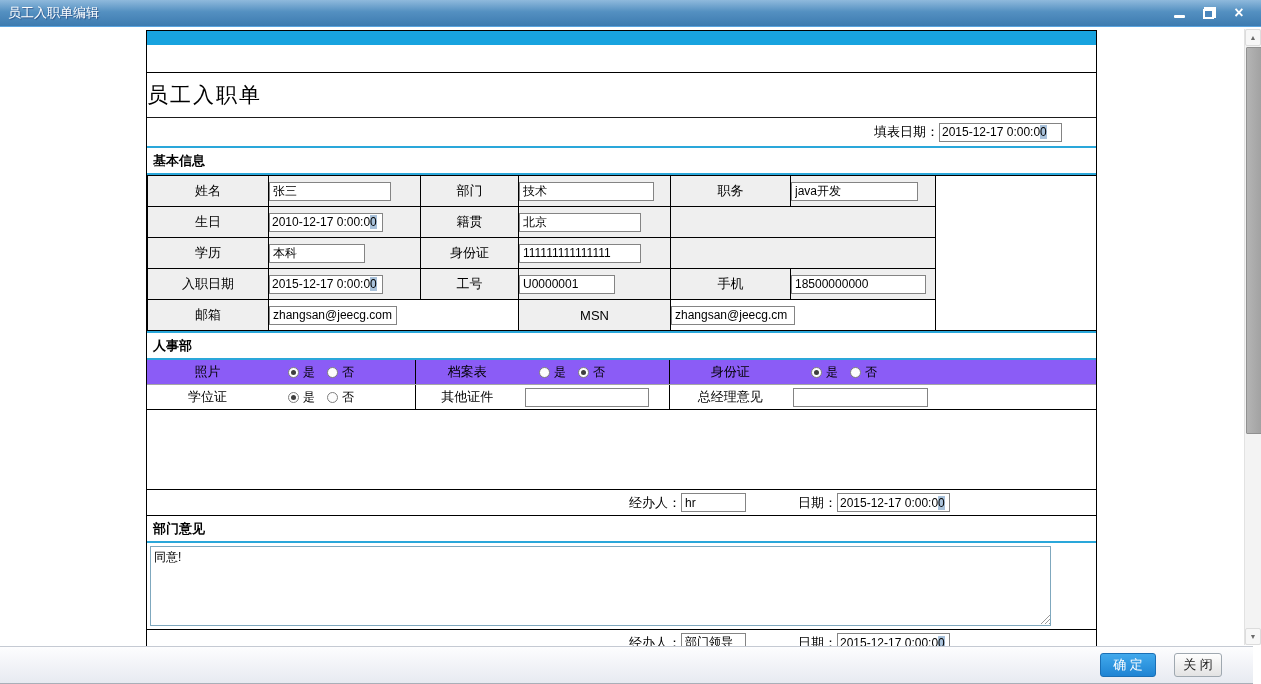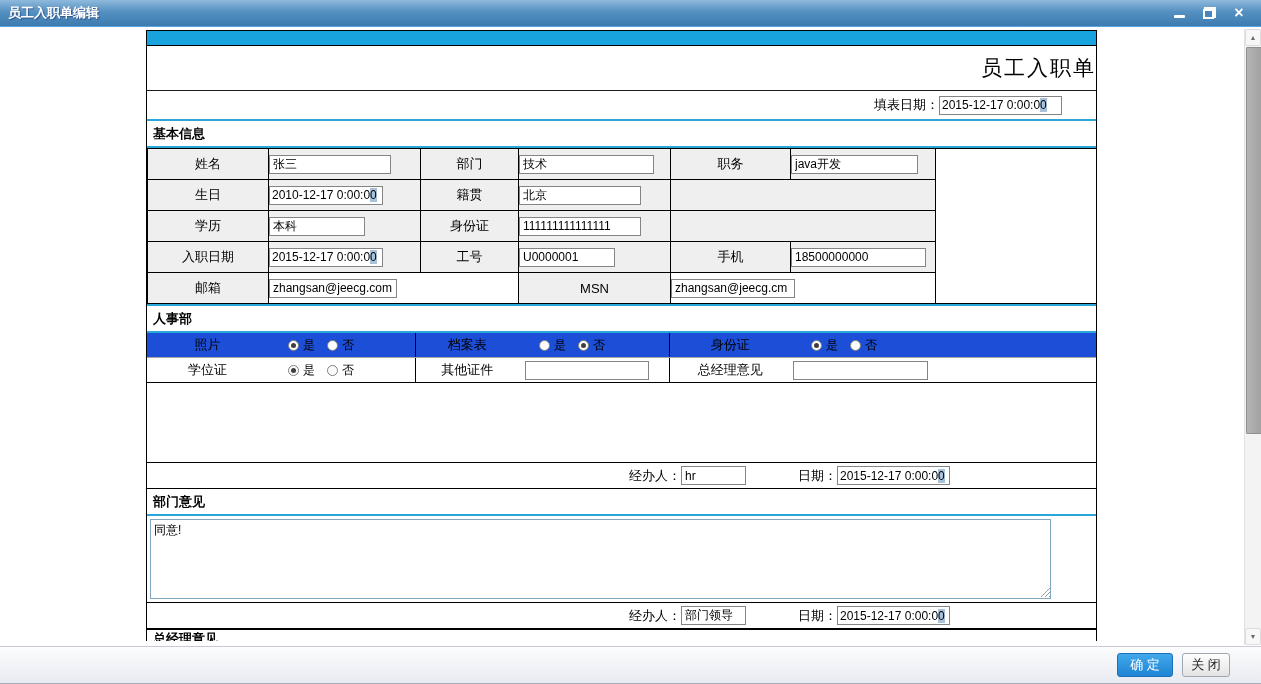--- a/index.html
+++ b/index.html
@@ -3,55 +3,55 @@
 <meta charset="utf-8">
 <style>
   html,body{margin:0;padding:0;background:#fff;}
   .window{position:relative;width:1261px;height:684px;overflow:hidden;
     font-family:"Liberation Sans",sans-serif;background:#fff;}
 
   
   .titlebar{position:absolute;top:0;left:0;right:0;height:26px;
     background:linear-gradient(180deg,#8FB9DC 0%,#5490C1 45%,#3D7BB0 100%);
     border-bottom:1px solid #5AA4DF;display:flex;align-items:center;}
-  .tb-title{color:#fff;font-weight:bold;font-size:13px;padding-left:8px;
+  .tb-title{color:#fff;font-weight:normal;font-size:13px;padding-left:8px;
     text-shadow:1px 1px 1px rgba(0,0,60,.4);}
   .tb-controls{margin-left:auto;display:flex;align-items:center;gap:14px;padding-right:14px;}
   .wc{width:16px;height:16px;display:flex;align-items:center;justify-content:center;
     color:#fff;cursor:pointer;}
   .min-bar{width:11px;height:3px;background:#fff;margin-top:7px;border-radius:1px;}
   .restore-box{position:relative;width:13px;height:12px;}
   .restore-box::before{content:"";position:absolute;top:0;right:0;width:8px;height:7px;
     border:2px solid #fff;}
   .restore-box::after{content:"";position:absolute;bottom:0;left:0;width:7px;height:6px;
     border:2px solid #fff;background:#4a86bc;}
   .close-x{font-size:16px;font-weight:bold;line-height:14px;}
 
   
   .content{position:absolute;top:27px;left:0;right:0;height:618px;background:#fff;}
 
   .formwrap{position:absolute;left:146px;top:3px;width:949px;
     border:1px solid #000;border-bottom:none;font-size:13px;color:#000;}
   .bluebar{height:14px;background:#18A3DF;}
-  .form-title{height:44px;line-height:44px;text-align:right;font-size:21px;
-    border-top:1px solid #000;letter-spacing:2px;}
+  .form-title{height:44px;line-height:44px;text-align:left;font-size:21px;
+    border-top:1px solid #000;letter-spacing:2px;margin-top:27px;}
   .filldate-row{height:28px;border-top:1px solid #1b1b1b;border-bottom:2px solid #2AA7DA;
     display:flex;align-items:center;justify-content:flex-end;padding-right:34px;}
   .section-hdr{height:25px;line-height:25px;font-weight:bold;font-size:13px;
     padding-left:6px;border-bottom:2px solid #2AA7DA;background:#fff;}
   .hdr-top-cyan{border-top:2px solid #2AA7DA;}
 
   table.grid{border-collapse:collapse;table-layout:fixed;width:949px;font-size:13px;}
   table.grid td{padding:0;height:30px;}
   table.basic td{border:1px solid #000;background:#EFEFEF;}
   td.lab{text-align:center;}
   td.inp{padding-left:6px;}
   td.white{background:#fff !important;}
 
-  table.hrgrid td{height:24px;background:#1d4ed8;}
+  table.hrgrid td{height:24px;background:#8b5cf6;}
   table.hrgrid tr.rowB td{background:#fff;}
   table.hrgrid tr.rowA td{border-bottom:1px solid #A6A6A6;}
   td.bR{border-right:1px solid #000 !important;}
   .radio-group{display:flex;align-items:center;gap:4px;padding-left:20px;font-size:12px;}
   .radio{display:inline-block;width:11px;height:11px;border-radius:50%;
     border:1px solid #7e7e7e;background:#fdfdfd;position:relative;box-sizing:border-box;}
   .radio.on::after{content:"";position:absolute;left:2px;top:2px;width:5px;height:5px;
     border-radius:50%;background:#3f3f3f;}
   .rlbl{margin-right:8px;}
 
@@ -74,24 +74,24 @@
   .ti{height:19px;border:1px solid #848484;font-size:12px;padding:0 3px;
     font-family:"Liberation Sans",sans-serif;background:#fff;box-sizing:border-box;outline:none;}
   .w122{width:122px}.w135{width:135px}.w127{width:127px}.w120{width:96px}
   .w124{width:124px}.w128{width:128px}.w125{width:135px}.w65{width:65px}
   .datebox{display:inline-flex;align-items:center;height:19px;border:1px solid #848484;
     background:#fff;font-size:12px;padding:0 2px;box-sizing:border-box;white-space:pre;}
   .datebox .sel{background:#A9C2DB;}
   .w134{width:114px}.w123{width:123px}.w113{width:113px}
 
   
-  .footer{position:absolute;bottom:0;left:0;right:0;height:38px;
+  .footer{position:absolute;bottom:0;left:0;right:8px;height:38px;
     background:linear-gradient(180deg,#FDFDFE 0%,#E7EAF1 100%);
     border-top:1px solid #C5CAD3;border-bottom:1px solid #A9AFB8;box-sizing:border-box;
-    display:flex;align-items:center;justify-content:flex-end;gap:9px;padding-right:31px;}
+    display:flex;align-items:center;justify-content:flex-end;gap:18px;padding-right:31px;}
   .btn{height:24px;border-radius:3px;font-size:13px;cursor:pointer;
     font-family:"Liberation Sans",sans-serif;}
   .btn-ok{width:56px;background:linear-gradient(180deg,#41A9EC,#1F84D3);
     border:1px solid #1A6FB5;color:#fff;}
   .btn-close{width:48px;background:linear-gradient(180deg,#FEFEFE,#E3E3E3);
     border:1px solid #9FA8B0;color:#222;}
 
   
   .scrollbar{position:absolute;right:0;top:2px;width:17px;height:616px;background:#F3F3F3;
     border-left:1px solid #E2E2E2;box-sizing:border-box;}

